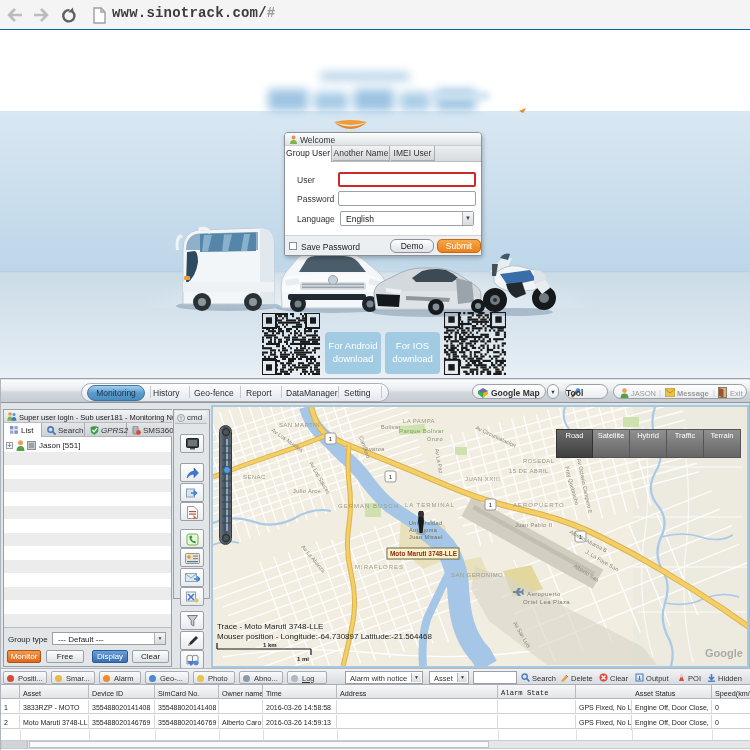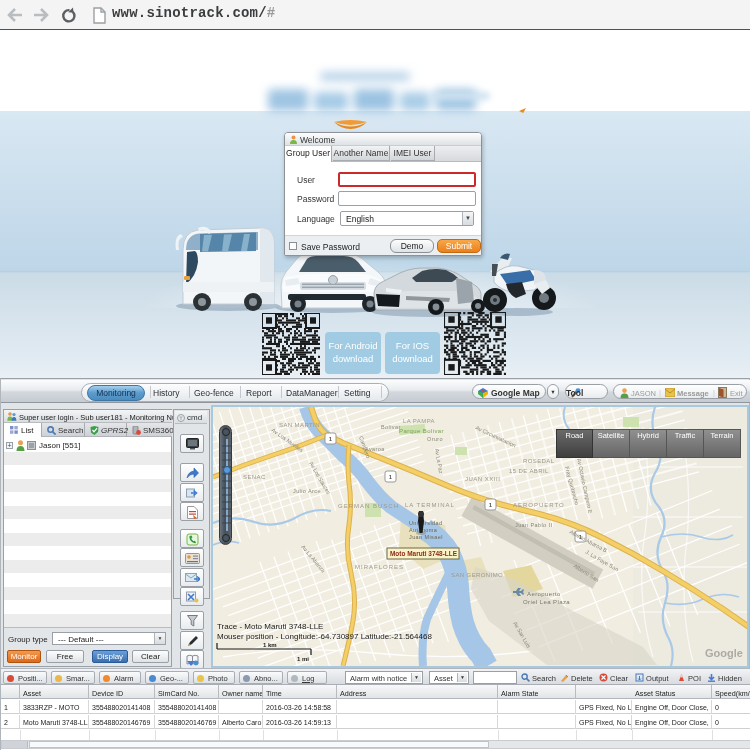--- a/index.html
+++ b/index.html
@@ -987,21 +987,21 @@
 
 <div class="abs" style="left:0;top:306px;width:750px;height:66px;background:#fff;">
   <div class="abs" style="left:0;top:0;width:750px;height:14px;background:linear-gradient(#f8f8f9,#e2e5e8);border-bottom:1px solid #b0b6bc;font-size:7.2px;color:#222;">
         <div class="abs" style="left:0px;top:0;width:19px;height:14px;border-right:1px solid #b8bcc0;padding:3.5px 0 0 3px;overflow:hidden;white-space:nowrap;"></div>
         <div class="abs" style="left:19px;top:0;width:69px;height:14px;border-right:1px solid #b8bcc0;padding:3.5px 0 0 3px;overflow:hidden;white-space:nowrap;">Asset</div>
         <div class="abs" style="left:88px;top:0;width:66px;height:14px;border-right:1px solid #b8bcc0;padding:3.5px 0 0 3px;overflow:hidden;white-space:nowrap;">Device ID</div>
         <div class="abs" style="left:154px;top:0;width:64px;height:14px;border-right:1px solid #b8bcc0;padding:3.5px 0 0 3px;overflow:hidden;white-space:nowrap;">SimCard No.</div>
         <div class="abs" style="left:218px;top:0;width:44px;height:14px;border-right:1px solid #b8bcc0;padding:3.5px 0 0 3px;overflow:hidden;white-space:nowrap;">Owner name</div>
         <div class="abs" style="left:262px;top:0;width:74px;height:14px;border-right:1px solid #b8bcc0;padding:3.5px 0 0 3px;overflow:hidden;white-space:nowrap;">Time</div>
         <div class="abs" style="left:336px;top:0;width:161px;height:14px;border-right:1px solid #b8bcc0;padding:3.5px 0 0 3px;overflow:hidden;white-space:nowrap;">Address</div>
-        <div class="abs" style="left:497px;top:0;width:78px;height:14px;border-right:1px solid #b8bcc0;padding:3.5px 0 0 3px;overflow:hidden;white-space:nowrap;">Alarm State</div>
+        <div class="abs" style="left:497px;top:0;width:78px;height:14px;border-right:1px solid #b8bcc0;padding:3.5px 0 0 3px;overflow:hidden;white-space:nowrap;font-family:Liberation Mono, monospace;">Alarm State</div>
         <div class="abs" style="left:575px;top:0;width:56px;height:14px;border-right:1px solid #b8bcc0;padding:3.5px 0 0 3px;overflow:hidden;white-space:nowrap;margin-top:40px;">Device State</div>
         <div class="abs" style="left:631px;top:0;width:80px;height:14px;border-right:1px solid #b8bcc0;padding:3.5px 0 0 3px;overflow:hidden;white-space:nowrap;">Asset Status</div>
         <div class="abs" style="left:711px;top:0;width:39px;height:14px;border-right:1px solid #b8bcc0;padding:3.5px 0 0 3px;overflow:hidden;white-space:nowrap;">Speed(km/h)</div>
       </div>
   <div class="abs" style="left:0;top:15px;width:750px;height:14px;background:#fff;border-bottom:1px solid #d0d0d0;font-size:7px;color:#222;">
         <div class="abs" style="left:0px;top:0;width:19px;height:14px;border-right:1px solid #d8d8d8;padding:3.5px 0 0 3px;overflow:hidden;white-space:nowrap;">1</div>
         <div class="abs" style="left:19px;top:0;width:69px;height:14px;border-right:1px solid #d8d8d8;padding:3.5px 0 0 3px;overflow:hidden;white-space:nowrap;">3833RZP - MOTO</div>
         <div class="abs" style="left:88px;top:0;width:66px;height:14px;border-right:1px solid #d8d8d8;padding:3.5px 0 0 3px;overflow:hidden;white-space:nowrap;">355488020141408</div>
         <div class="abs" style="left:154px;top:0;width:64px;height:14px;border-right:1px solid #d8d8d8;padding:3.5px 0 0 3px;overflow:hidden;white-space:nowrap;">355488020141408</div>
         <div class="abs" style="left:218px;top:0;width:44px;height:14px;border-right:1px solid #d8d8d8;padding:3.5px 0 0 3px;overflow:hidden;white-space:nowrap;"></div>

